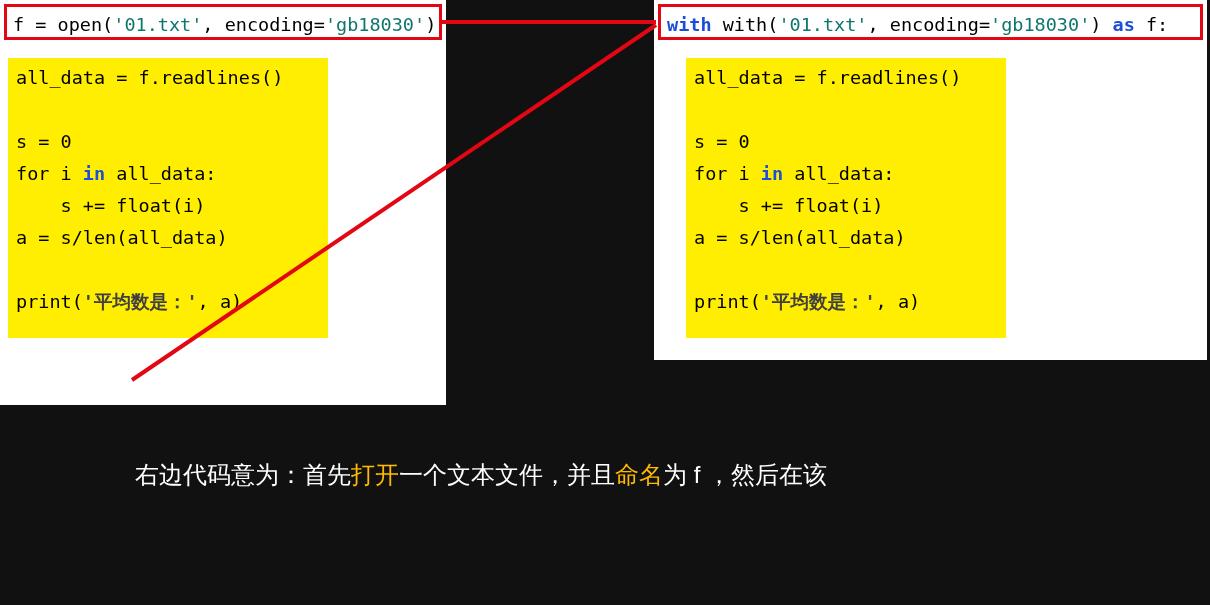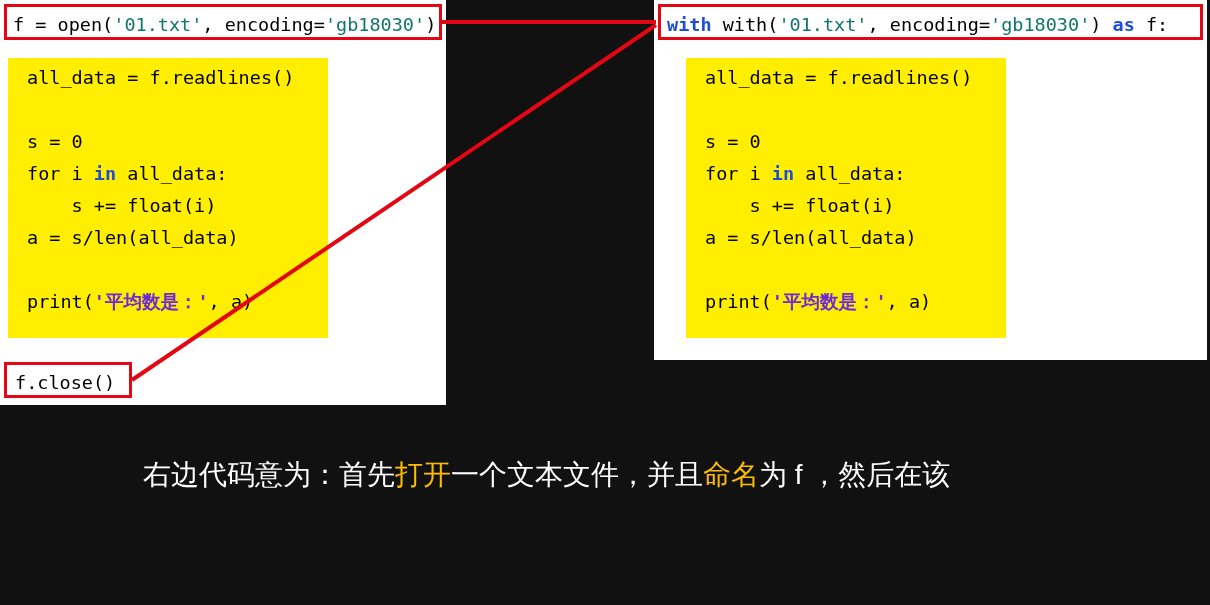--- a/index.html
+++ b/index.html
@@ -30,60 +30,56 @@
     position: absolute;
     border: 3px solid #e30613;
     background: #ffffff;
     box-sizing: border-box;
   }
 
   .yellowbox {
     position: absolute;
     background: #ffee00;
     box-sizing: border-box;
-    padding: 4px 19px;
+    padding: 4px 8px;
   }
 
   .tok-str { color: #0f766e; }
   .tok-kw  { color: #1d4ed8; font-weight: bold; }
-  .tok-grn { color: #6d28d9; font-weight: bold;}
+  .tok-grn { color: #404040; font-weight: bold;}
   
   svg.connectors {
     position: absolute;
     left: 0; top: 0;
     width: 1210px;
     height: 605px;
     pointer-events: none;
   }
 
   .explain {
     position: absolute;
     left: 135px;
     top: 450px;
     width: 1000px;
     color: #ffffff;
-    font-size: 28px;
+    font-size: 24px;
     line-height: 50px;
     font-weight: 500;
-    margin-left: 8px;
   }
   .explain .hl { color: #ffbb00; }
 </style>
 </head>
 <body>
 
 <div class="panel" style="left:0px; top:0px; width:446px; height:405px;">
   <div class="redbox" style="left:4px; top:4px; width:438px; height:36px; padding:2px 6px;">
     <span class="code" id="left-open"><span>f = open(</span><span class="tok-str">'01.txt'</span><span>, encoding=</span><span class="tok-str">'gb18030'</span><span>)</span></span>
   </div>
   <div class="yellowbox" style="left:8px; top:58px; width:320px; height:280px;">
     <div class="code" id="left-body"><div>all_data = f.readlines()</div><div>&nbsp;</div><div>s = 0</div><div><span>for i </span><span class="tok-kw">in</span><span> all_data:</span></div><div>    s += float(i)</div><div>a = s/len(all_data)</div><div>&nbsp;</div><div><span>print(</span><span class="tok-grn">'平均数是：'</span><span>, a)</span></div></div>
-  </div>
-  <div class="redbox" style="left:4px; top:362px; width:128px; height:36px; padding:2px 8px;">
-    <span class="code">f.close()</span>
   </div>
 </div>
 
 <div class="panel" style="left:654px; top:0px; width:553px; height:360px;">
   <div class="redbox" style="left:4px; top:4px; width:545px; height:36px; padding:2px 6px;">
     <span class="code" id="right-open"><span class="tok-kw">with</span><span> with(</span><span class="tok-str">'01.txt'</span><span>, encoding=</span><span class="tok-str">'gb18030'</span><span>) </span><span class="tok-kw">as</span><span> f:</span></span>
   </div>
   <div class="yellowbox" style="left:32px; top:58px; width:320px; height:280px;">
     <div class="code" id="right-body"><div>all_data = f.readlines()</div><div>&nbsp;</div><div>s = 0</div><div><span>for i </span><span class="tok-kw">in</span><span> all_data:</span></div><div>    s += float(i)</div><div>a = s/len(all_data)</div><div>&nbsp;</div><div><span>print(</span><span class="tok-grn">'平均数是：'</span><span>, a)</span></div></div>
   </div>

